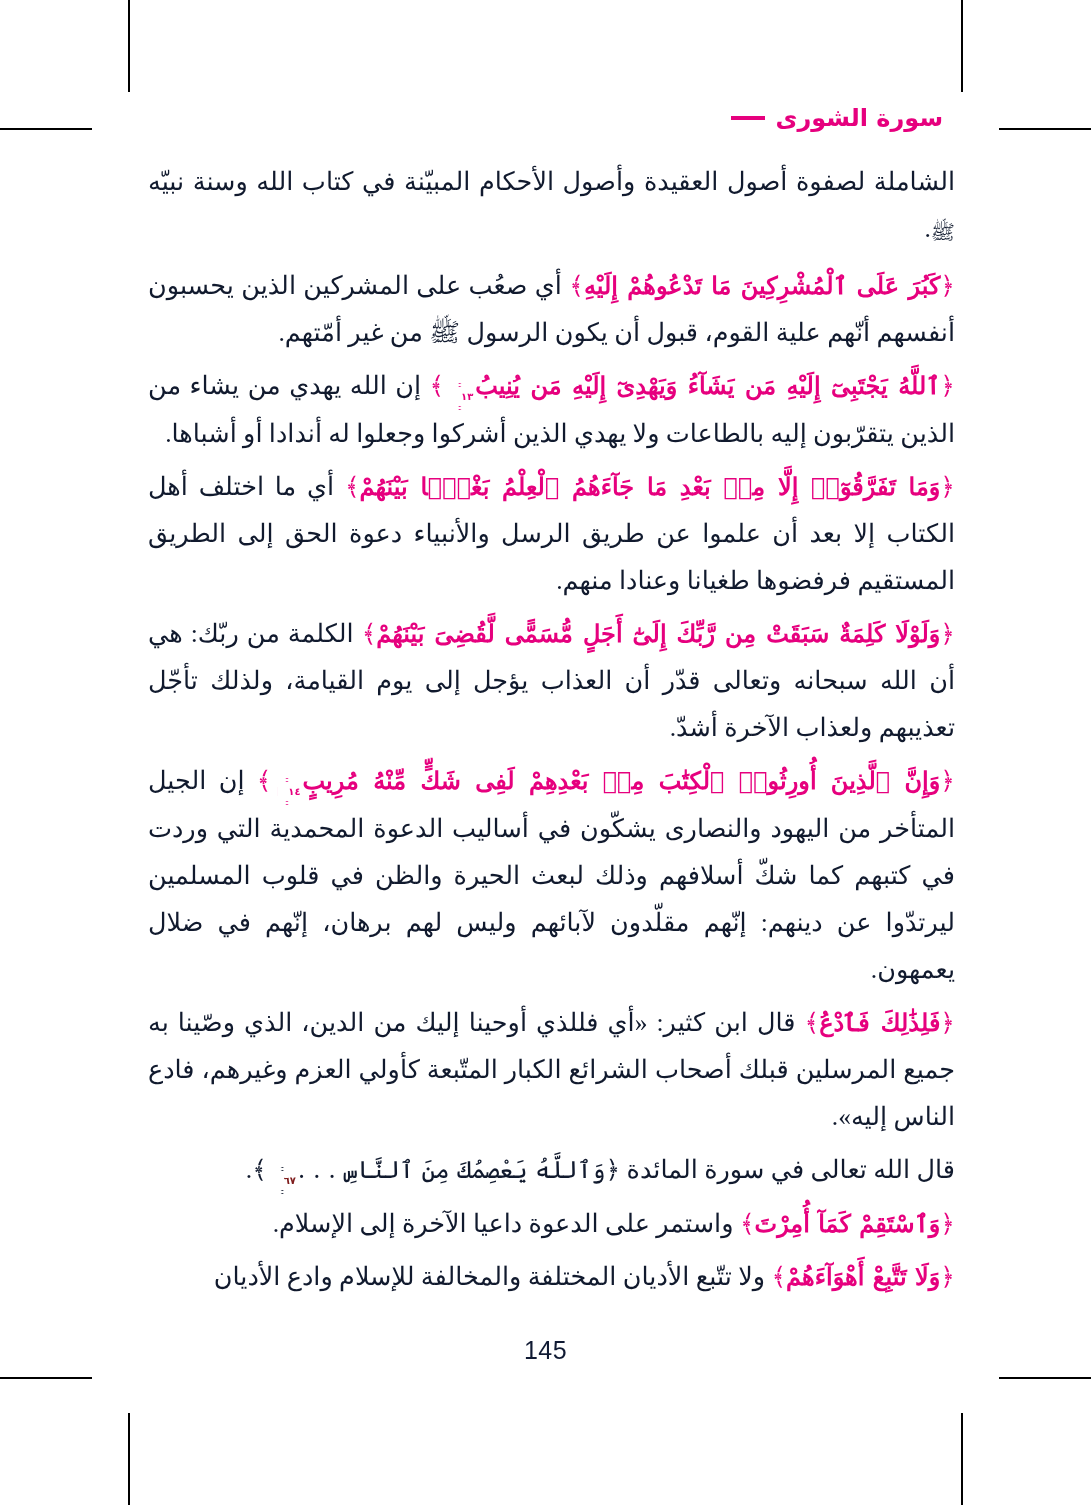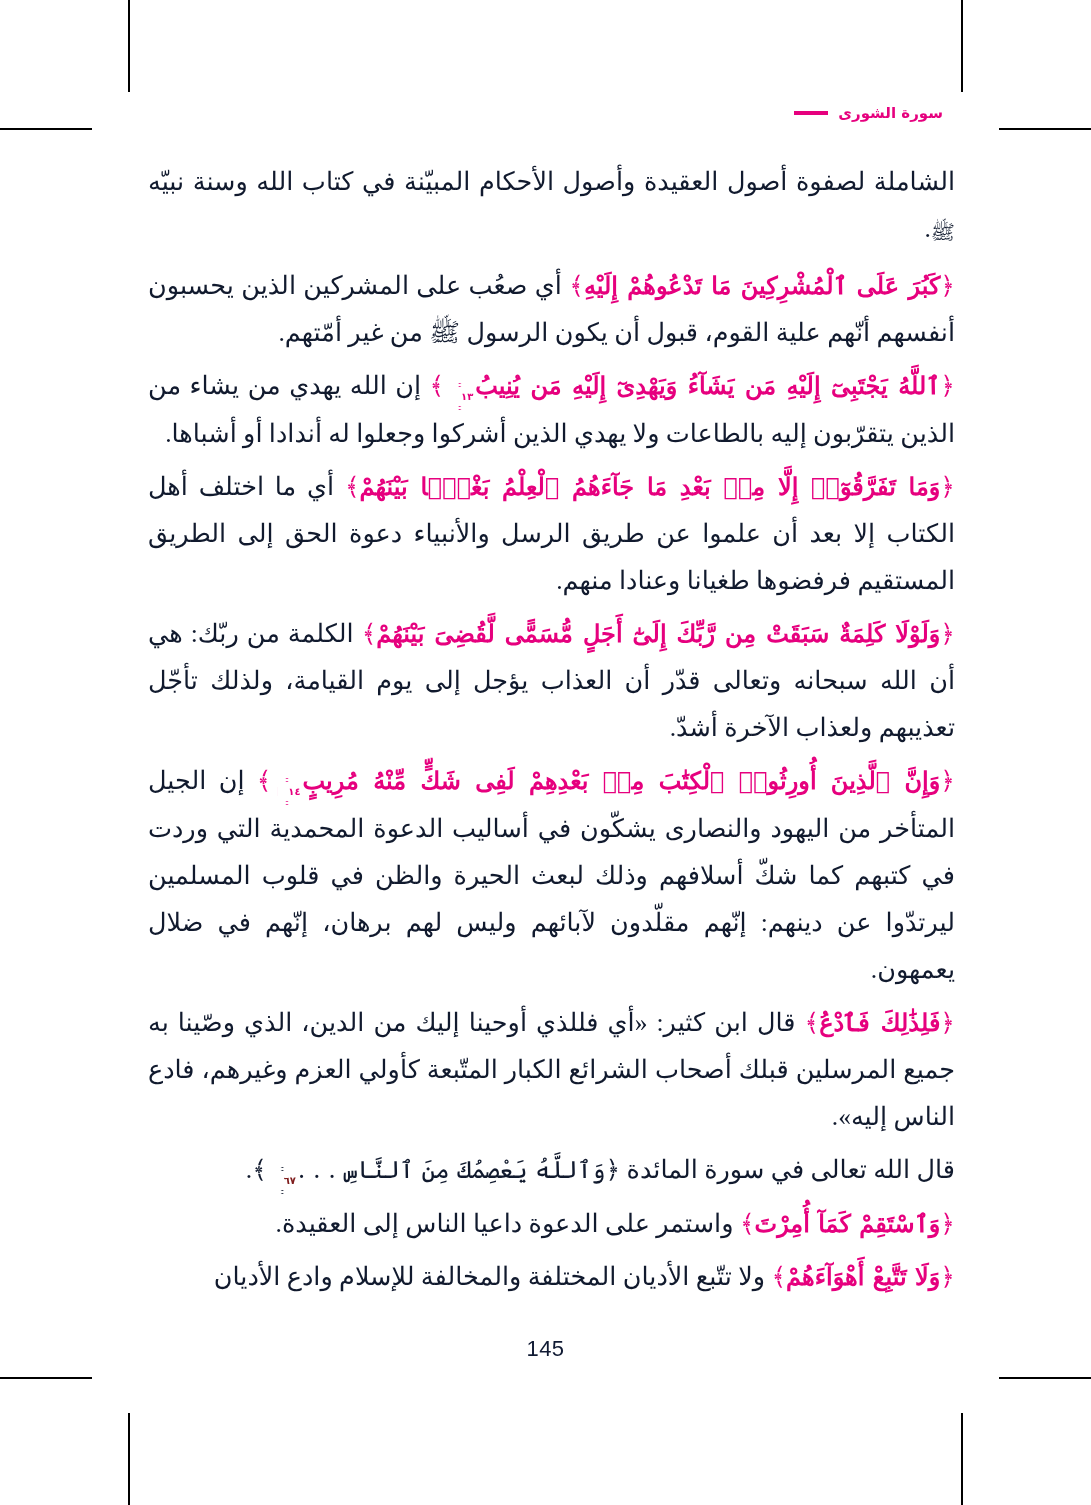--- a/index.html
+++ b/index.html
@@ -38,21 +38,21 @@
     right: 148px;
     display: flex;
     flex-direction: row;
     align-items: center;
     gap: 10px;
     color: #E6007E;
     direction: rtl;
   }
   .runhead .rh-title {
     font-family: "DejaVu Sans", "Liberation Sans", sans-serif;
-    font-size: 15px;
+    font-size: 24px;
     font-weight: 700;
     letter-spacing: 0px;
     white-space: nowrap;
   }
   .runhead .rh-rule {
     display: block;
     width: 34px;
     height: 4px;
     background: #E6007E;
   }
@@ -144,21 +144,21 @@
 
   
   .folio {
     position: absolute;
     top: 1336px;
     left: 0;
     right: 0;
     text-align: center;
     color: #101a33;
     font-family: "Liberation Sans", "DejaVu Sans", sans-serif;
-    font-size: 22px;
+    font-size: 25px;
     letter-spacing: 0.5px;
   }
 </style>
 </head>
 <body>
 
 <div class="page">
 
   <div class="crop v tl-v"></div>
   <div class="crop h tl-h"></div>
@@ -193,21 +193,21 @@
 
     <p class="para"><span class="ayah"><span class="brk">﴿</span><span>وَإِنَّ ٱلَّذِينَ أُورِثُوا۟ ٱلْكِتَٰبَ مِنۢ بَعْدِهِمْ لَفِى شَكٍّ مِّنْهُ مُرِيبٍ</span><span class="vnum"><span>١٤</span></span><span class="brk">﴾</span></span>
       <span>إن الجيل المتأخر من اليهود والنصارى يشكّون في أساليب الدعوة المحمدية التي وردت في كتبهم كما شكّ أسلافهم وذلك لبعث الحيرة والظن في قلوب المسلمين ليرتدّوا عن دينهم: إنّهم مقلّدون لآبائهم وليس لهم برهان، إنّهم في ضلال يعمهون.</span></p>
 
     <p class="para"><span class="ayah"><span class="brk">﴿</span><span>فَلِذَٰلِكَ فَٱدْعُ</span><span class="brk">﴾</span></span>
       <span>قال ابن كثير: «أي فللذي أوحينا إليك من الدين، الذي وصّينا به جميع المرسلين قبلك أصحاب الشرائع الكبار المتّبعة كأولي العزم وغيرهم، فادع الناس إليه».</span></p>
 
     <p class="para"><span>قال الله تعالى في سورة المائدة </span><span class="ayah black"><span class="brk">﴿</span><span>وَٱللَّهُ يَعْصِمُكَ مِنَ ٱلنَّاسِ . . .</span><span class="vnum black"><span>٦٧</span></span><span class="brk">﴾</span></span><span>.</span></p>
 
     <p class="para"><span class="ayah"><span class="brk">﴿</span><span>وَٱسْتَقِمْ كَمَآ أُمِرْتَ</span><span class="brk">﴾</span></span>
-      <span>واستمر على الدعوة داعيا الناس إلى العقيدة.</span></p>
+      <span>واستمر على الدعوة داعيا الآخرة إلى الإسلام.</span></p>
 
     <p class="para"><span class="ayah"><span class="brk">﴿</span><span>وَلَا تَتَّبِعْ أَهْوَآءَهُمْ</span><span class="brk">﴾</span></span>
       <span>ولا تتّبع الأديان المختلفة والمخالفة للإسلام وادع الأديان</span></p>
 
   </div>
 
   <div class="folio">145</div>
 
 </div>
 

